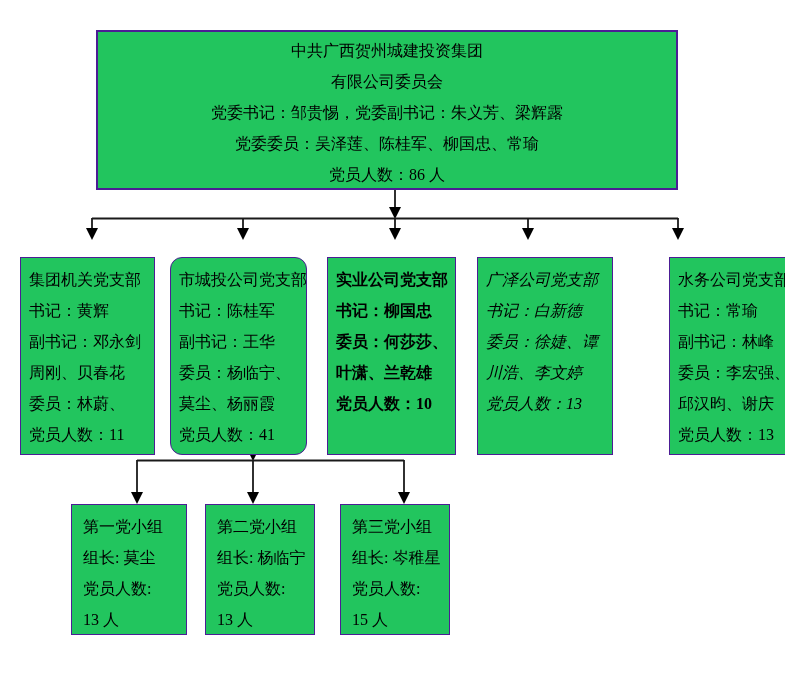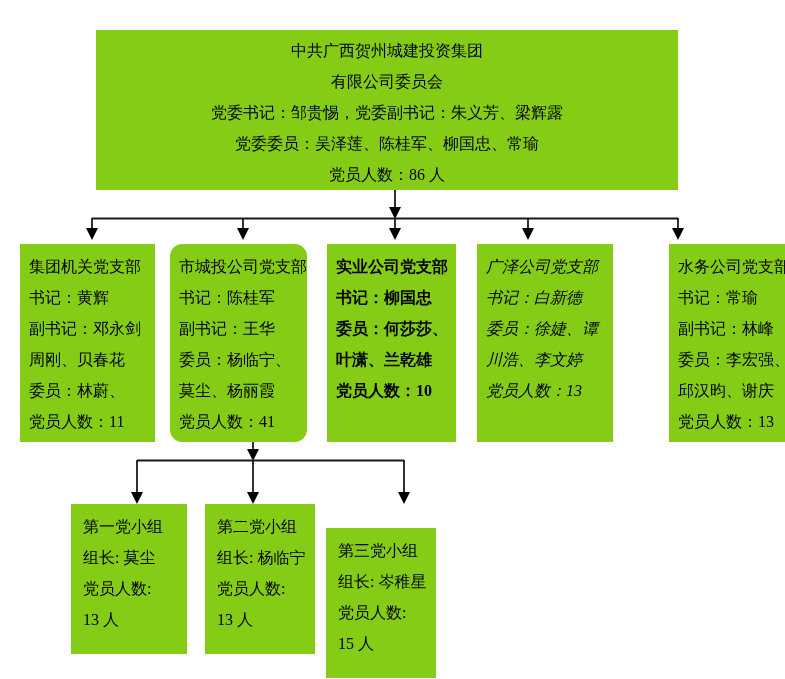--- a/index.html
+++ b/index.html
@@ -4,38 +4,38 @@
 <style>
   html,body{margin:0;padding:0;}
   body{
     width:785px;height:679px;background:#ffffff;color:#000000;
     font-family:"Liberation Serif","DejaVu Serif",serif;
     position:relative;overflow:hidden;
   }
   .canvas{position:absolute;left:0;top:0;width:785px;height:679px;}
   svg.connectors{position:absolute;left:0;top:0;}
   .box{
-    position:absolute;box-sizing:border-box;background:#84cc16;
-    border:2px solid #84cc16;
+    position:absolute;box-sizing:border-box;background:#22c55e;
+    border:2px solid #4c1d95;
   }
   .ln{line-height:31px;font-size:16px;white-space:nowrap;}
   
   .root{left:96px;top:30px;width:582px;height:160px;text-align:center;padding-top:3px;}
   
-  .branch{top:244px;height:198px;padding:6px 3px 0 8px;border-width:1.5px;text-align:left;}
+  .branch{top:257px;height:198px;padding:6px 3px 0 8px;border-width:1.5px;text-align:left;}
   .b1{left:20px;width:135px;}
   .b2{left:170px;width:137px;border-radius:12px;}
   .b3{left:327px;width:129px;font-weight:bold;}
   .b4{left:477px;width:136px;font-style:italic;}
   .b5{left:625px;width:140px;margin-left:44px;}
   
-  .group{top:504px;height:150px;padding:6px 3px 0 11px;border-width:1.5px;text-align:left;}
+  .group{top:504px;height:131px;padding:6px 3px 0 11px;border-width:1.5px;text-align:left;}
   .g1{left:71px;width:116px;}
   .g2{left:205px;width:110px;}
-  .g3{left:326px;width:110px;margin-top:24px;}
+  .g3{left:340px;width:110px;}
   .connectors line{stroke:#1a1a1a;stroke-width:1.8;}
   .connectors polygon{fill:#000000;stroke:none;}
 </style>
 </head>
 <body>
 
 <div class="canvas">
 
   <svg class="connectors" width="785" height="679" viewBox="0 0 785 679">
 

